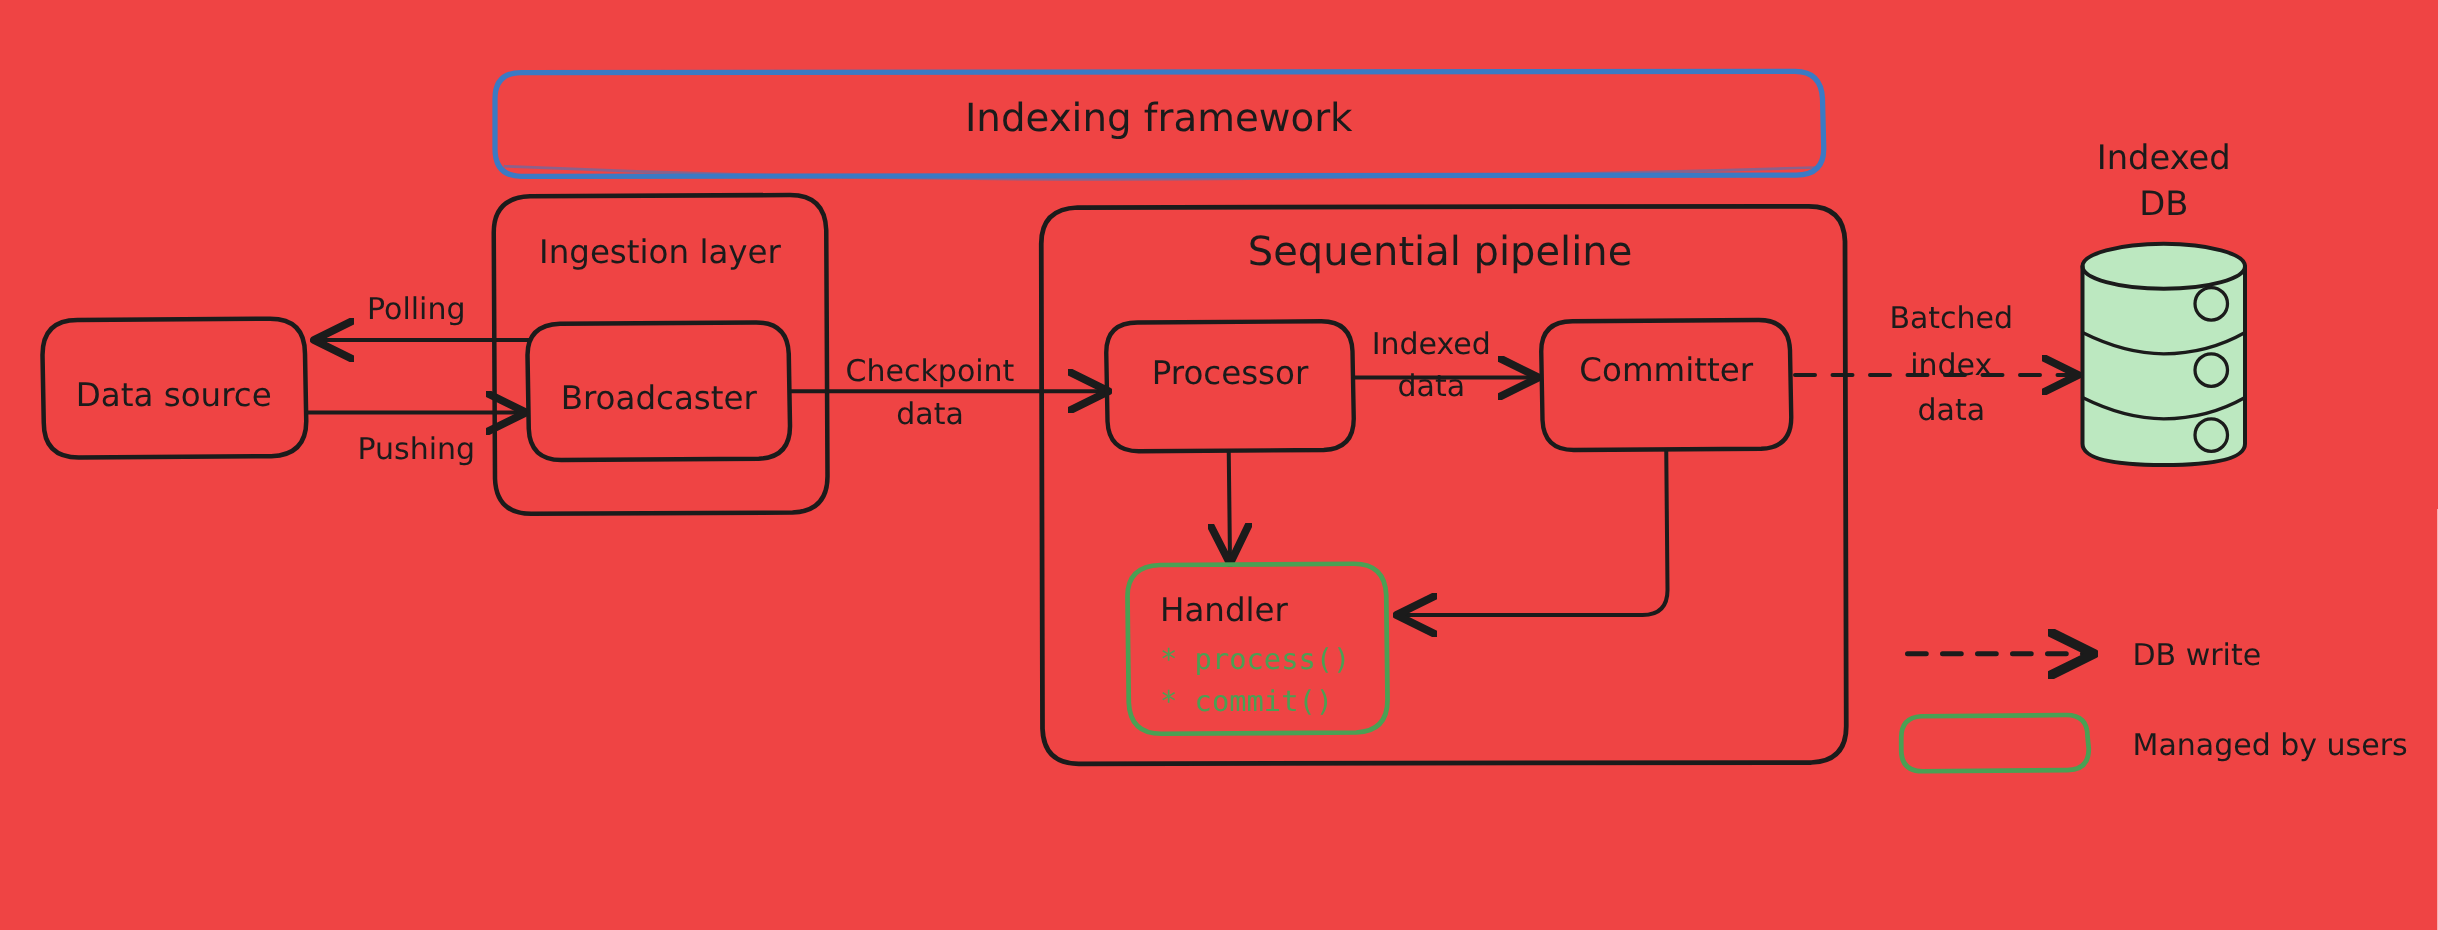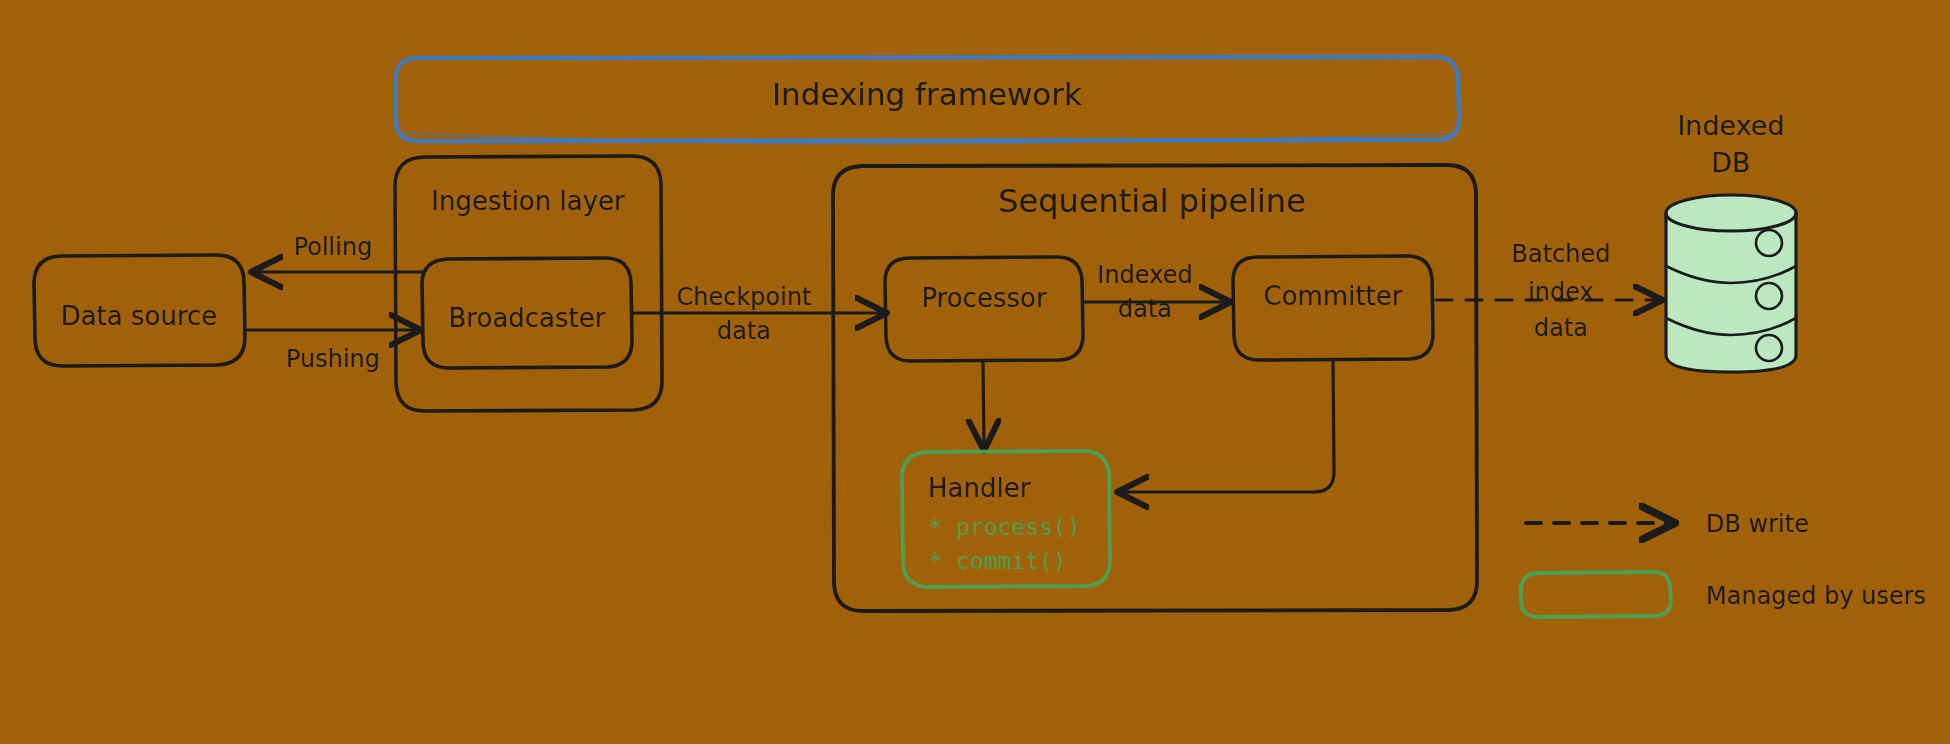--- a/index.html
+++ b/index.html
@@ -8,21 +8,21 @@
     padding: 0;
     background: #ffffff;
   }
   body {
     font-family: "DejaVu Sans", sans-serif;
   }
   #stage {
     position: relative;
     width: 1950px;
     height: 744px;
-    background: #a16207;
+    background: #ef4444;
     overflow: hidden;
   }
   #diagram-svg {
     position: absolute;
     left: 0;
     top: 0;
     width: 1950px;
     height: 744px;
   }
   .hand-text {

